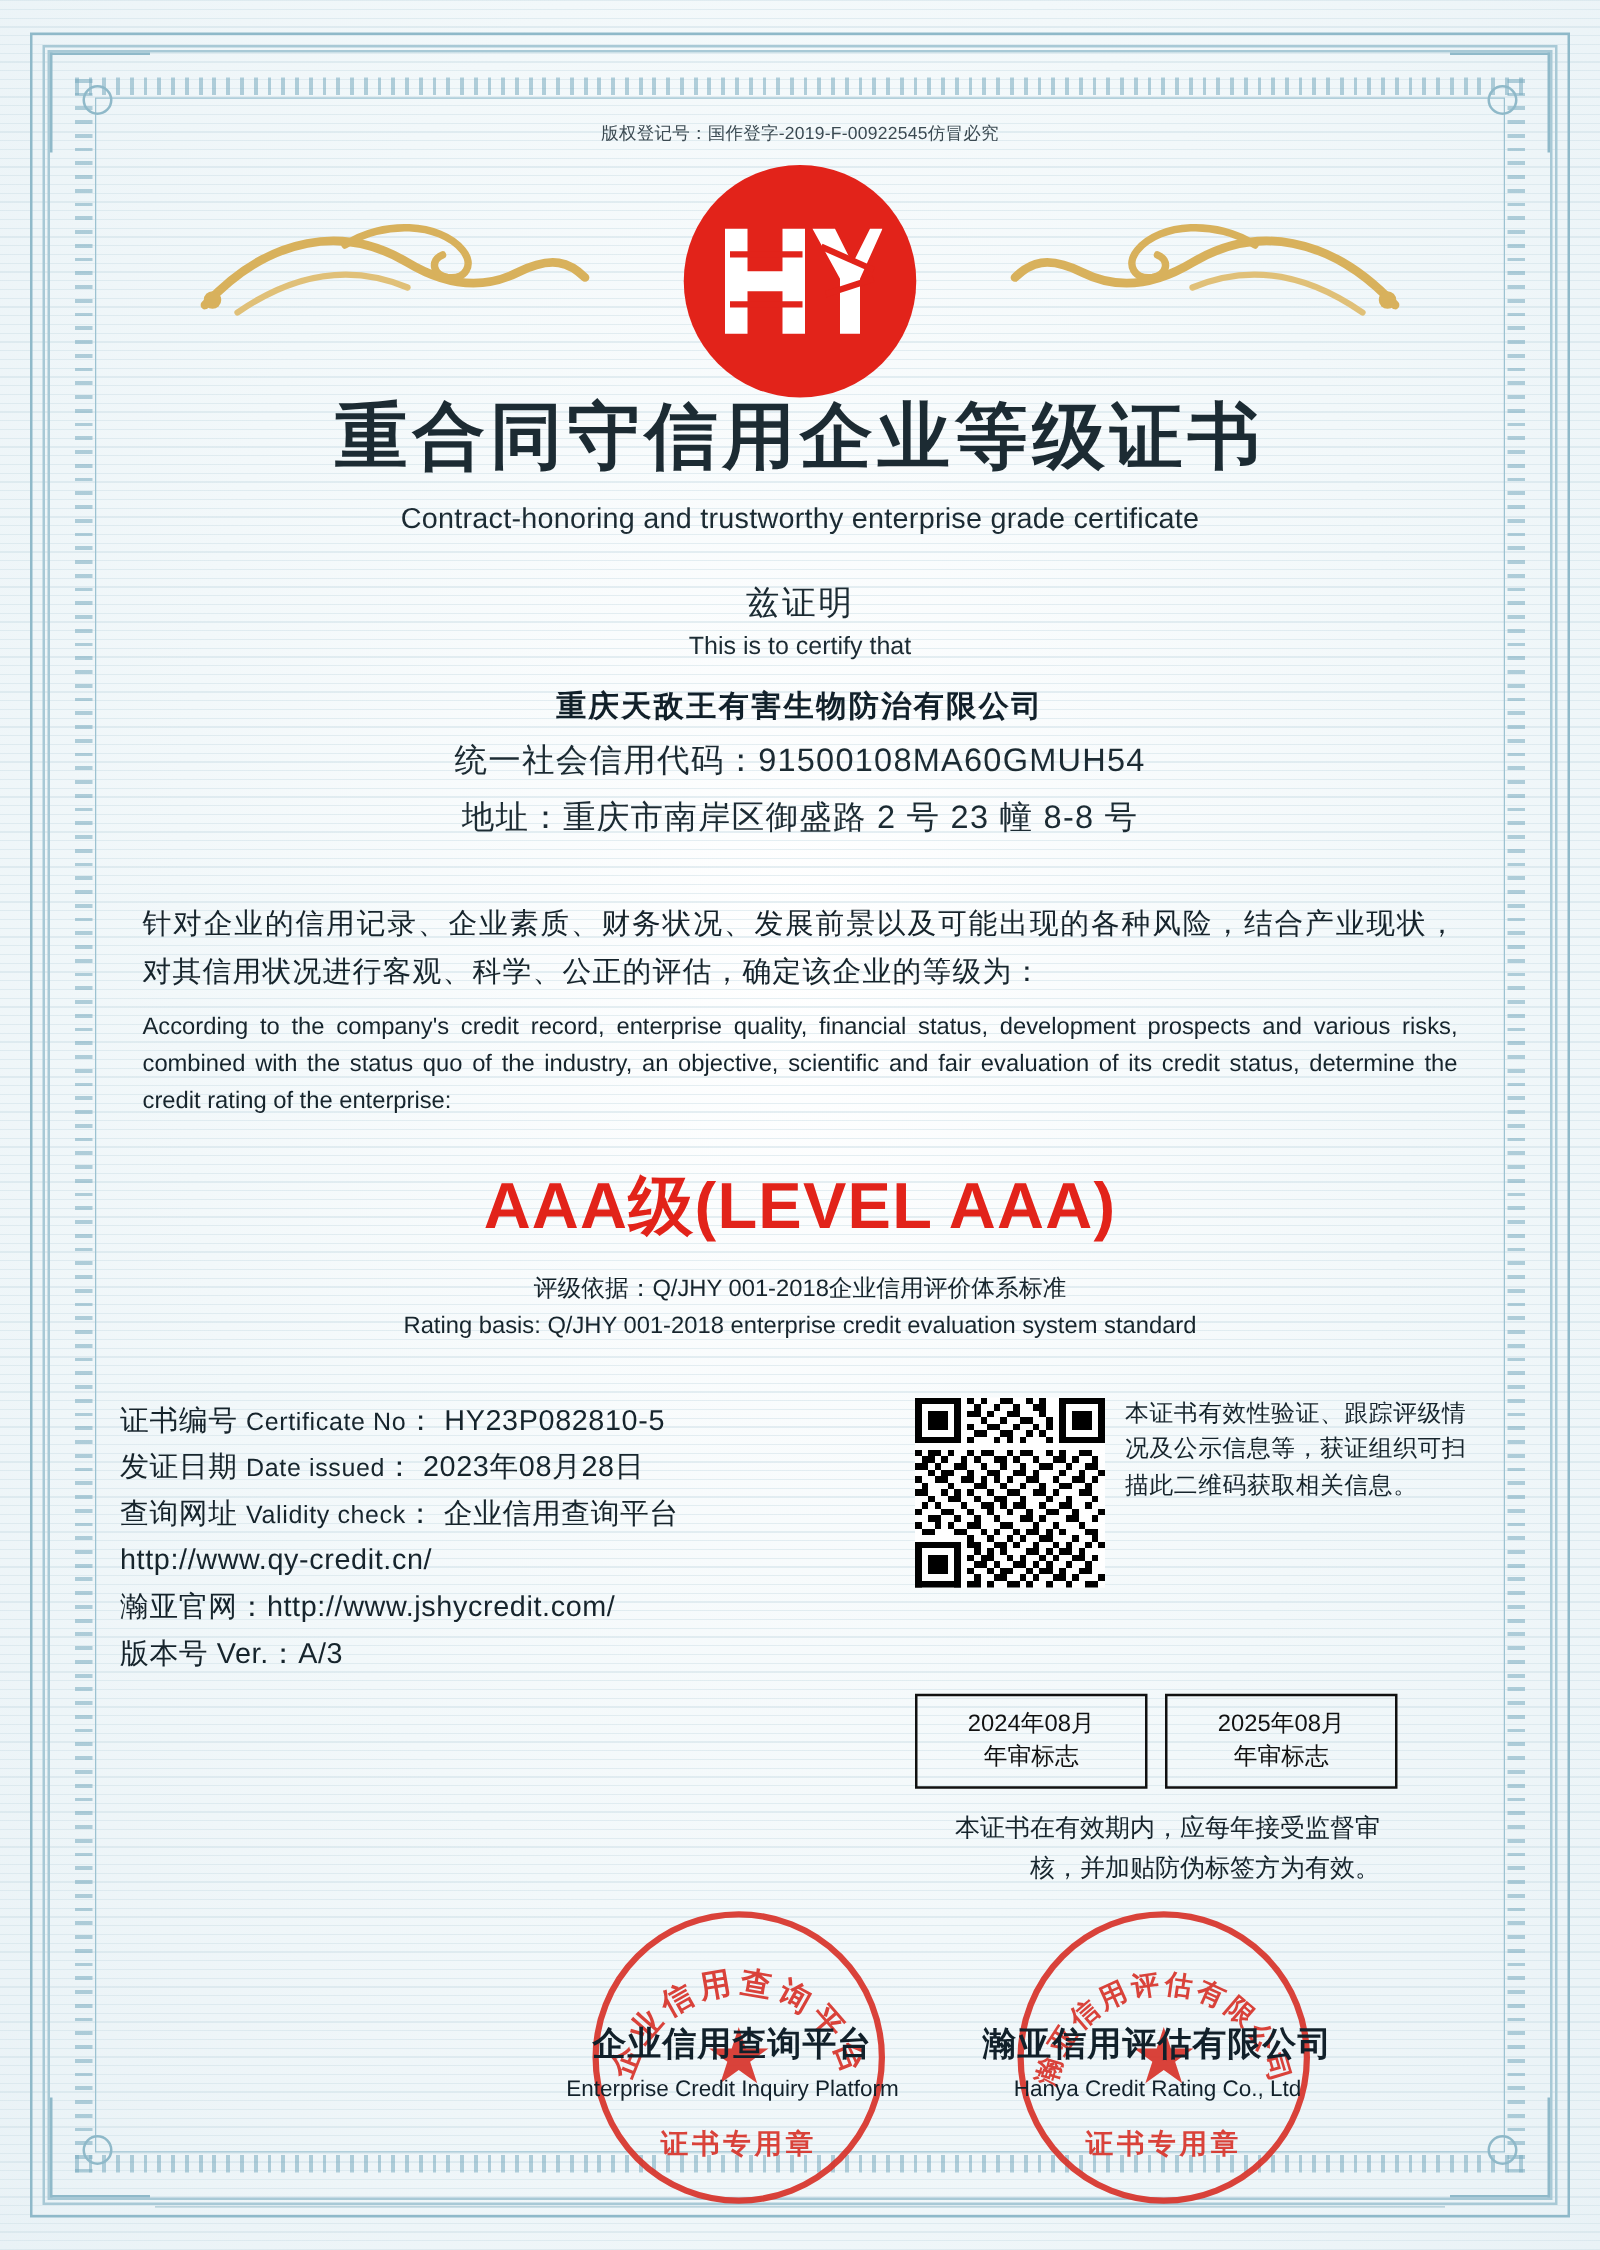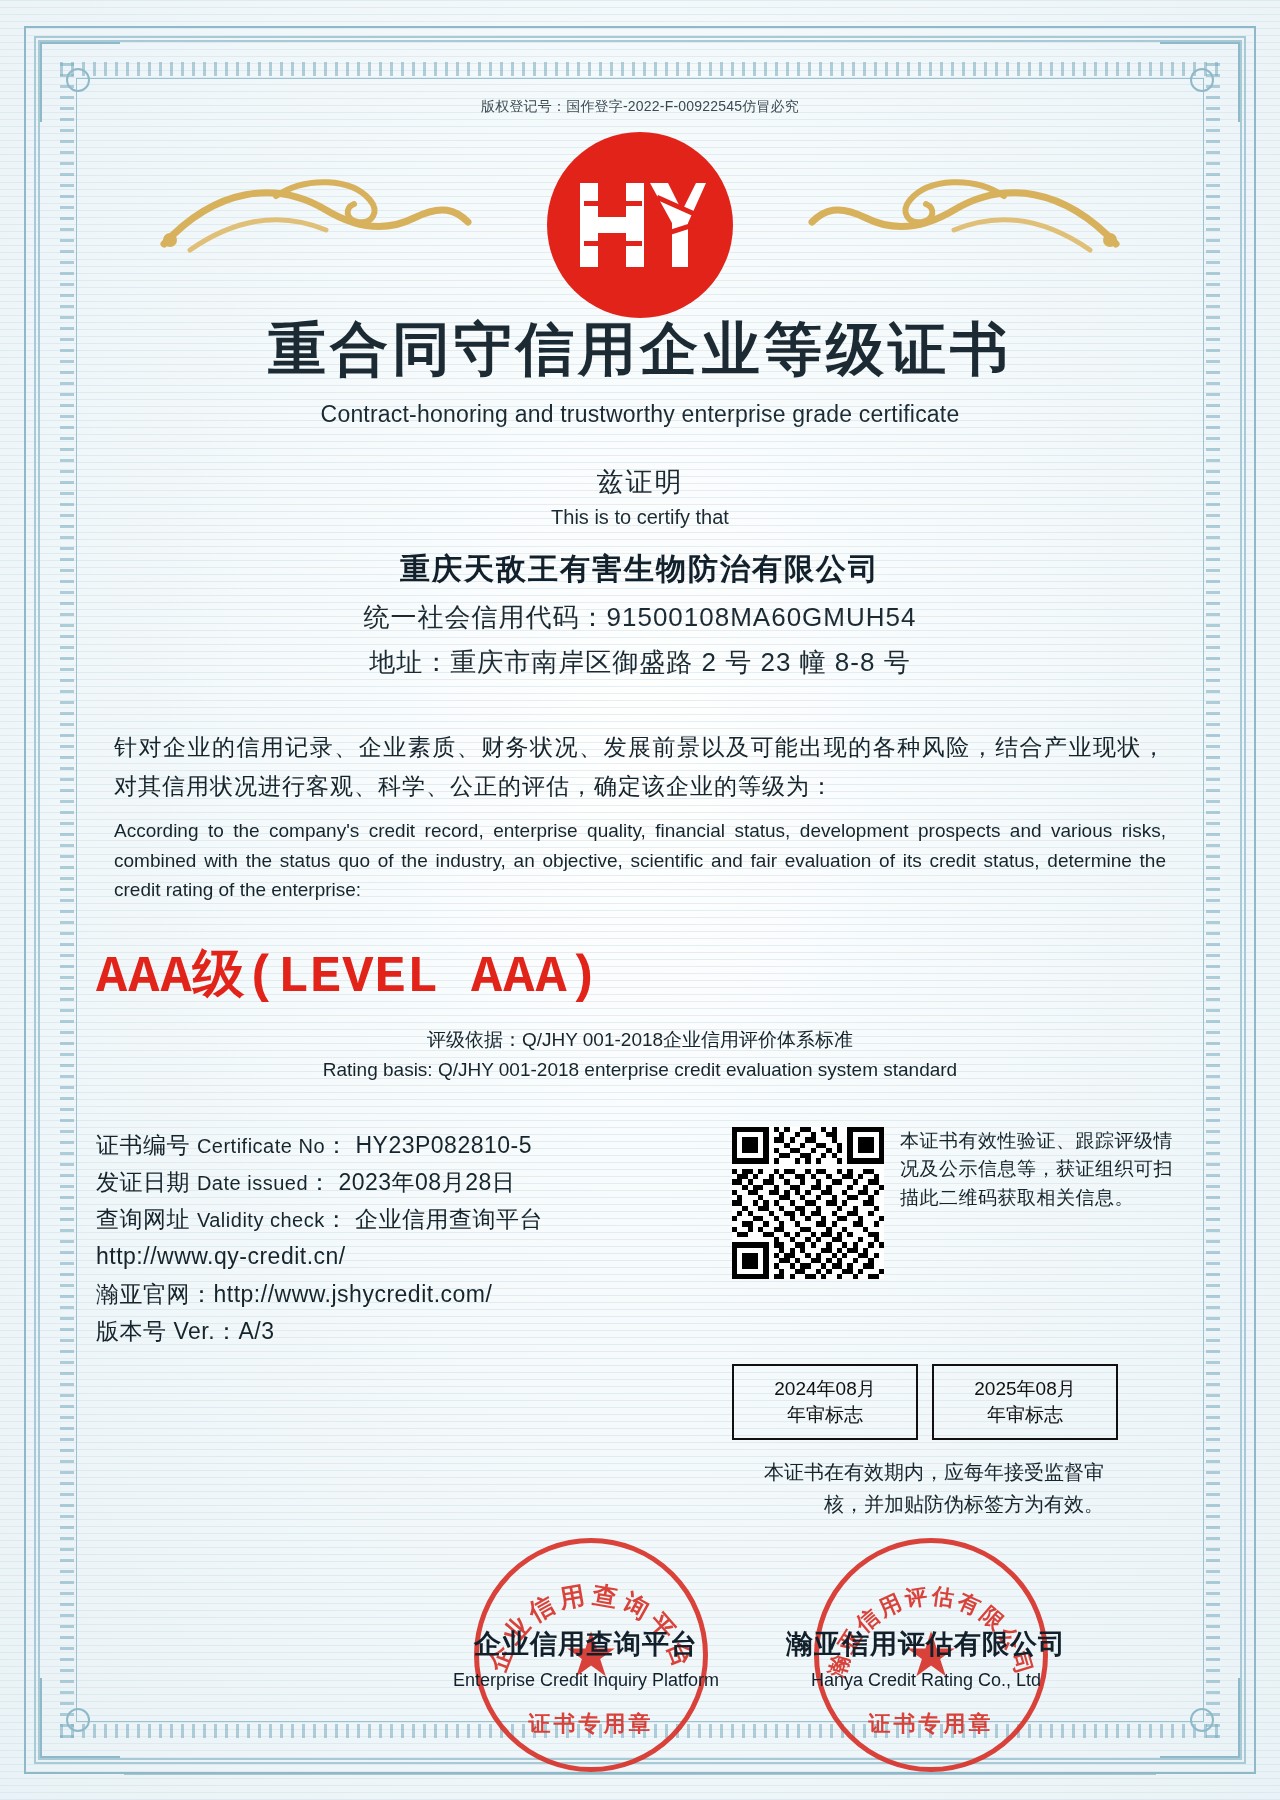--- a/index.html
+++ b/index.html
@@ -88,38 +88,38 @@
   .title-en{
     text-align:center;font-size:23px;color:#1c2b33;margin-top:12px;letter-spacing:0.2px;
   }
   .certify-cn{
     text-align:center;font-size:27px;color:#1c2b33;margin-top:36px;letter-spacing:2px;
   }
   .certify-en{
     text-align:center;font-size:20px;color:#1c2b33;margin-top:6px;
   }
   .company{
-    text-align:center;font-size:30px;font-weight:bold;color:#11202a;margin-top:20px;letter-spacing:2px;
+    text-align:center;font-size:24px;font-weight:bold;color:#11202a;margin-top:20px;letter-spacing:2px;
   }
   .code-line,.addr-line{
     text-align:center;font-size:26px;color:#1c2b33;margin-top:10px;letter-spacing:1px;
   }
 
   .para{
     margin-top:48px;padding:0 18px;
   }
   .para-cn{
     font-size:23px;color:#16242c;line-height:1.7;letter-spacing:1px;text-align:justify;
   }
   .para-en{
     font-size:19px;color:#16242c;line-height:1.55;margin-top:10px;text-align:justify;
   }
 
   .level{
-    text-align:left;color:#e2231a;font-size:52px;font-weight:bold;margin-top:34px;letter-spacing:1px;font-family:Liberation Mono, monospace;
+    text-align:center;color:#e2231a;font-size:52px;font-weight:bold;margin-top:34px;letter-spacing:1px;
   }
   .basis-cn{
     text-align:center;font-size:19px;color:#16242c;margin-top:18px;
   }
   .basis-en{
     text-align:center;font-size:19px;color:#16242c;margin-top:6px;
   }
 
   .details{
     display:flex;margin-top:46px;
@@ -197,21 +197,21 @@
   <div class="corner tr"></div>
   <div class="corner bl"></div>
   <div class="corner br"></div>
   <div class="corner-dot tl"></div>
   <div class="corner-dot tr"></div>
   <div class="corner-dot bl"></div>
   <div class="corner-dot br"></div>
 
   <div class="content">
 
-    <div class="copyright">版权登记号：国作登字-2022-F-00922545仿冒必究</div>
+    <div class="copyright">版权登记号：国作登字-2019-F-00922545仿冒必究</div>
 
     <div class="logo-row">
       <div class="flourish left">
         <svg viewBox="0 0 330 92" width="330" height="92">
           <path d="M8 74 C60 18, 120 10, 170 40 C200 58, 230 62, 258 48 C286 34, 300 40, 312 52" fill="none" stroke="#d8b15c" stroke-width="7" stroke-linecap="round"></path>
           <path d="M30 78 C80 40, 130 40, 168 58" fill="none" stroke="#c9a košer" stroke-width="0"></path>
           <path d="M34 80 C86 44, 132 44, 170 60" fill="none" stroke="#e0c078" stroke-width="5" stroke-linecap="round"></path>
           <path d="M120 26 C150 6, 196 8, 214 30 C224 42, 216 54, 202 52 C190 50, 188 38, 198 34" fill="none" stroke="#d8b15c" stroke-width="6" stroke-linecap="round"></path>
           <circle cx="14" cy="70" r="7" fill="#d8b15c"></circle>
         </svg>

